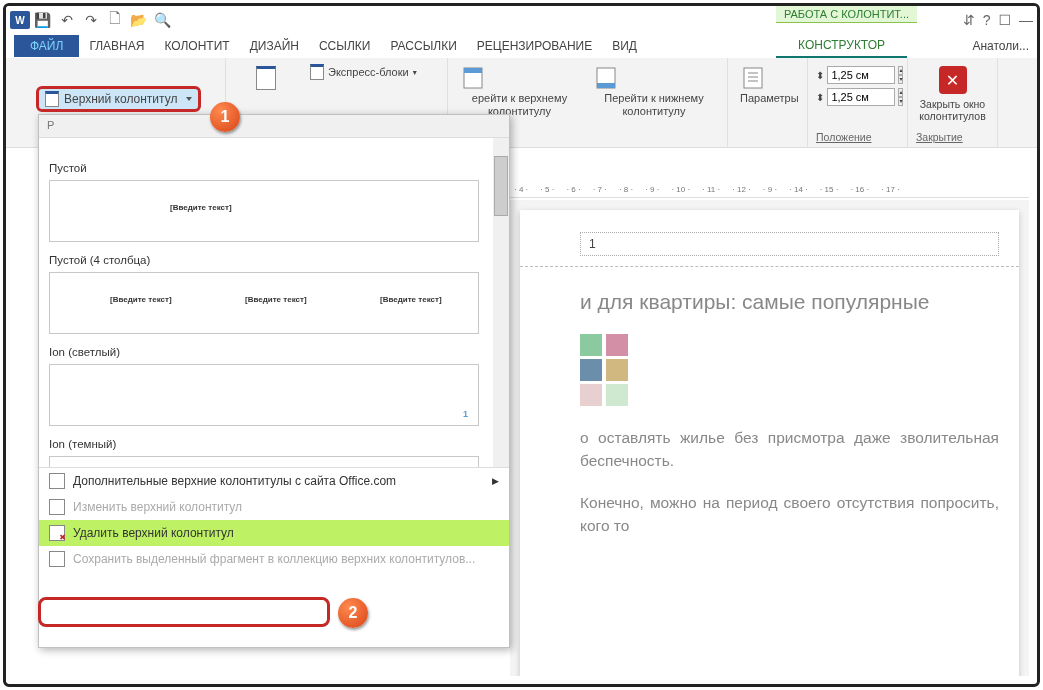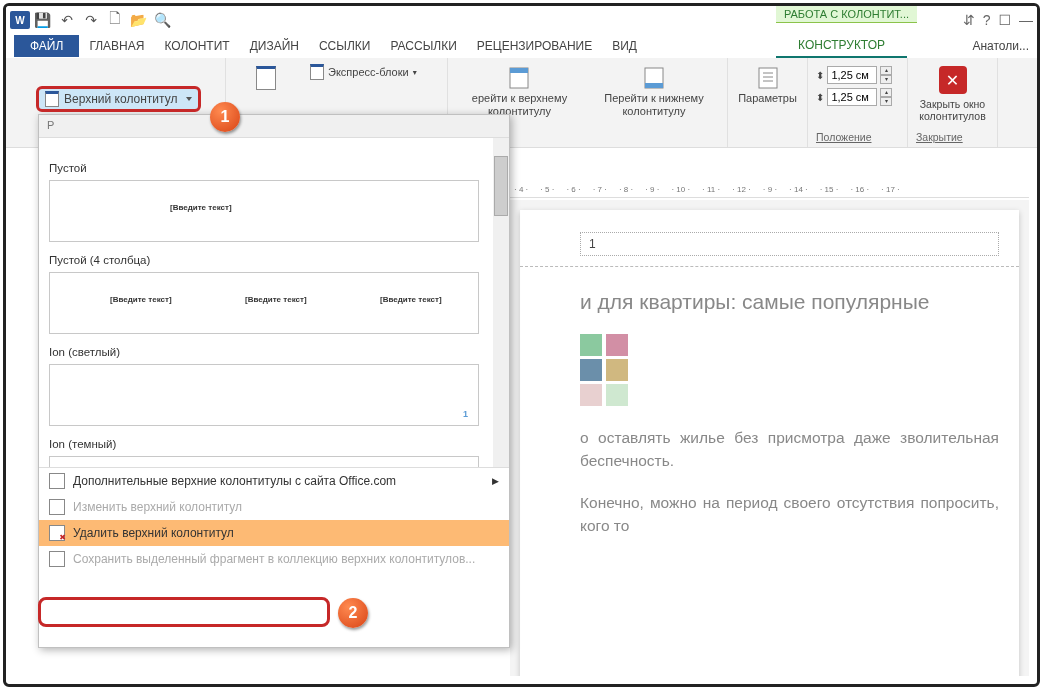--- a/index.html
+++ b/index.html
@@ -9,34 +9,34 @@
   .qat { display: flex; align-items: center; gap: 2px; }
   .qat-ico { width: 22px; height: 22px; display: flex; align-items: center; justify-content: center; font-size: 14px; color: #555; cursor: pointer; }
   .word-ico { width: 20px; height: 18px; background: #2b579a; color: #fff; font-size: 10px; font-weight: bold; display: flex; align-items: center; justify-content: center; border-radius: 2px; }
   .title-text { position: absolute; left: 50%; transform: translateX(-50%); font-size: 13px; color: #444; }
   .ctx-tabs { position: absolute; right: 120px; top: 0; display: flex; gap: 0; }
   .ctx-tab { background: #e1f7d5; border-bottom: 1px solid #8bc34a; padding: 2px 8px; font-size: 11px; color: #2e7d32; }
   .winctl { position: absolute; right: 4px; display: flex; gap: 8px; align-items: center; }
   .winctl span { font-size: 14px; color: #666; cursor: pointer; }
   .help-ico { font-size: 13px; color: #555; }
   .ribbon-tabs { height: 24px; background: #fff; display: flex; align-items: center; padding-left: 8px; position: relative; }
-  .file-tab { background: #2b579a; color: #ffffff; padding: 4px 16px; font-size: 12px; cursor: pointer; }
+  .file-tab { background: #2b579a; color: #7dd3fc; padding: 4px 16px; font-size: 12px; cursor: pointer; }
   .rtab { padding: 4px 10px; font-size: 12px; color: #444; cursor: pointer; }
   .ctx-rtab { position: absolute; right: 130px; top: 0; color: #2e7d32; padding: 4px 22px; font-size: 12px; cursor: pointer; border-bottom: 3px solid #0f766e; }
   .user-info { position: absolute; right: 8px; font-size: 12px; color: #444; }
   .ribbon { height: 90px; background: #f3f3f3; border-bottom: 1px solid #ddd; display: flex; position: relative; }
   .rgroup { border-right: 1px solid #e0e0e0; padding: 4px 8px 2px; display: flex; flex-direction: column; justify-content: space-between; }
   .rgroup-body { display: flex; gap: 6px; }
   .rgroup-label { font-size: 10.5px; color: #666; padding-bottom: 2px; text-decoration: underline; }
-  .rbtn-v { display: flex; flex-direction: column; align-items: center; gap: 2px; cursor: pointer; padding: 2px 4px; }
+  .rbtn-v { display: flex; flex-direction: column; align-items: flex-start; gap: 2px; cursor: pointer; padding: 2px 4px; }
   .rbtn-v .ico { width: 32px; height: 32px; display: flex; align-items: center; justify-content: center; }
   .rbtn-v .lbl { font-size: 11px; text-align: center; line-height: 1.15; }
   .rbtn-h { display: flex; align-items: center; gap: 4px; cursor: pointer; padding: 2px 4px; font-size: 11px; }
   .spin-row { display: flex; align-items: center; gap: 3px; }
-  .spin-input { width: 50px; height: 18px; background: #fff; border: 1px solid #aaa; font-size: 11px; padding: 0 3px; }
+  .spin-input { width: 68px; height: 18px; background: #fff; border: 1px solid #aaa; font-size: 11px; padding: 0 3px; }
   .spin-btns { width: 12px; display: flex; flex-direction: column; }
   .spin-btns span { height: 9px; background: #eee; border: 1px solid #aaa; font-size: 6px; text-align: center; line-height: 7px; cursor: pointer; }
   .close-hf-btn { display: flex; flex-direction: column; align-items: center; gap: 4px; cursor: pointer; padding: 4px; }
   .close-x { width: 28px; height: 28px; background: #c62828; border-radius: 4px; color: #fff; font-size: 16px; display: flex; align-items: center; justify-content: center; }
   
   .hdr-btn { position: absolute; top: 80px; left: 30px; width: 165px; height: 26px; border: 3px solid #c62828; border-radius: 6px; background: #cde6f7; display: flex; align-items: center; padding: 0 6px; gap: 5px; font-size: 12px; z-index: 100; cursor: pointer; }
   .hdr-btn::after { content: ''; border-top: 4px solid #555; border-left: 3px solid transparent; border-right: 3px solid transparent; margin-left: auto; }
   .page-ico { width: 14px; height: 16px; background: #fff; border: 1px solid #888; border-top: 3px solid #2b579a; }
   
   .callout { position: absolute; width: 30px; height: 30px; border-radius: 50%; background: radial-gradient(circle at 35% 30%, #ff8a50, #d84315); color: #fff; font-weight: bold; font-size: 16px; display: flex; align-items: center; justify-content: center; box-shadow: 1px 2px 3px rgba(0,0,0,0.4); z-index: 200; }
@@ -51,21 +51,21 @@
   .gal-title { font-size: 11.5px; color: #333; font-weight: 500; padding: 4px 0 6px; }
   .gal-preview { border: 1px solid #c8c8c8; background: #fff; height: 62px; width: 430px; position: relative; margin-bottom: 8px; }
   .preview-ph { position: absolute; font-size: 8px; font-weight: bold; color: #333; }
   .ion-light { height: 62px; display: flex; justify-content: flex-end; align-items: flex-end; padding: 6px 10px; }
   .ion-light-pg { font-size: 9px; color: #5b9bd5; font-weight: bold; }
   .ion-dark { height: 62px; display: flex; justify-content: flex-end; align-items: flex-end; }
   .ion-dark-bar { width: 34px; height: 46px; background: #5b9bd5; color: #fff; font-size: 9px; display: flex; align-items: flex-end; justify-content: flex-end; padding: 4px; }
   .dd-footer { }
   .dd-item { display: flex; align-items: center; gap: 8px; padding: 5px 10px; font-size: 12px; color: #333; cursor: pointer; }
   .dd-item.disabled { color: #aaa; cursor: default; }
-  .dd-item.hov { background: #fdba74; }
+  .dd-item.hov { background: #bef264; }
   .dd-item .arrow { margin-left: auto; font-size: 9px; }
   .dd-ico { width: 16px; height: 16px; background: #fff; border: 1px solid #888; position: relative; }
   .dd-ico.del::after { content: '✖'; color: #c62828; font-size: 8px; position: absolute; right: -2px; bottom: -2px; }
   .del-highlight { position: absolute; top: 591px; left: 32px; width: 292px; height: 30px; border: 3px solid #c62828; border-radius: 8px; z-index: 150; pointer-events: none; }
   
   .ruler { position: absolute; top: 176px; left: 504px; right: 8px; height: 16px; background: #fff; border-bottom: 1px solid #ddd; font-size: 8px; color: #777; display: flex; align-items: center; overflow: hidden; gap: 12px; padding-left: 4px; }
   .ruler span { display: inline-block; }
   .doc-area { position: absolute; top: 194px; left: 504px; right: 8px; bottom: 8px; background: #f4f4f4; overflow: hidden; }
   .page { background: #fff; box-shadow: 0 2px 6px rgba(0,0,0,0.2); margin: 10px 10px; padding: 30px 20px 20px 60px; min-height: 560px; position: relative; }
   .hf-cursor { border: 1px dotted #aaa; padding: 4px 8px; font-size: 12px; position: absolute; top: 22px; left: 60px; right: 20px; height: 24px; }

